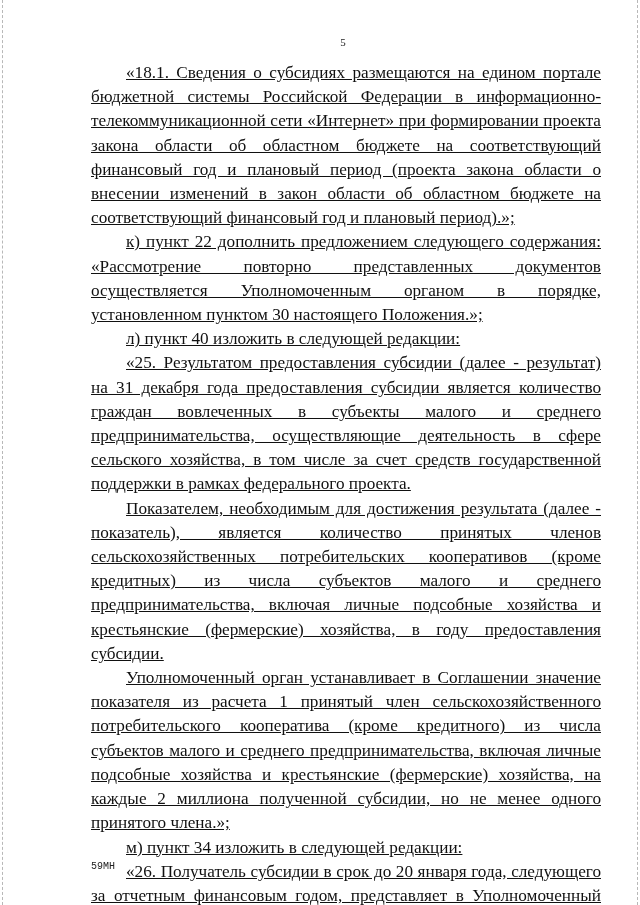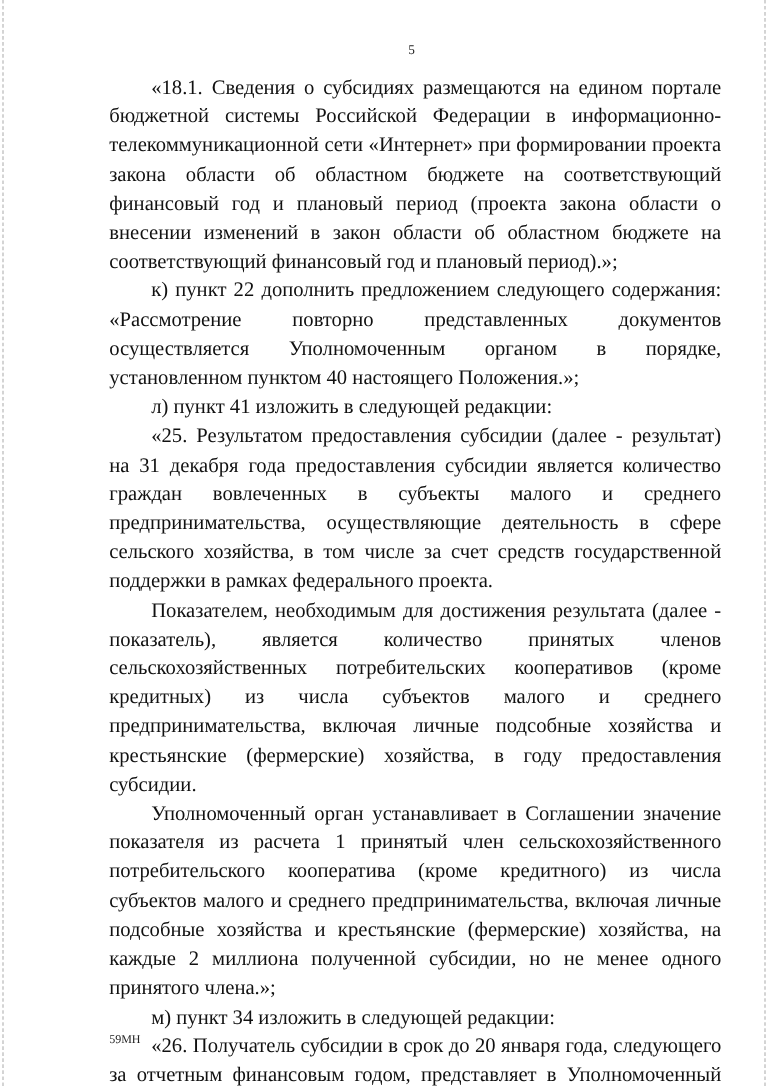--- a/index.html
+++ b/index.html
@@ -11,37 +11,37 @@
   }
   .page-number {
     position: absolute; left: 334px; top: 36px; width: 12px; text-align: center;
     font-family: "Liberation Serif", serif; font-size: 11px; color: #222;
   }
   .body-text {
     position: absolute; left: 88px; top: 61px; width: 510px;
     font-family: "Liberation Serif", serif; font-size: 17.2px; line-height: 24.2px;
     color: #111;
   }
-  .para { margin: 0; text-align: justify; text-align-last: left; }
+  .para { margin: 0; text-align: justify; text-align-last: left; text-decoration: underline; }
   .para.indent { text-indent: 35px; }
   .footer-code {
     position: absolute; left: 88px; top: 861px;
-    font-family: Liberation Serif, serif; font-size: 10px; color: #222;
+    font-family: Liberation Mono, monospace; font-size: 10px; color: #222;
   }
 </style>
 </head>
 <body>
 
 <div class="page">
   <div class="page-number">5</div>
 
   <div class="body-text">
     <p class="para indent">«18.1. Сведения о субсидиях размещаются на едином портале бюджетной системы Российской Федерации в информационно-телекоммуникационной сети «Интернет» при формировании проекта закона области об областном бюджете на соответствующий финансовый год и плановый период (проекта закона области о внесении изменений в закон области об областном бюджете на соответствующий финансовый год и плановый период).»;</p>
-    <p class="para indent">к)  пункт 22 дополнить предложением следующего содержания: «Рассмотрение повторно представленных документов осуществляется Уполномоченным органом в порядке, установленном пунктом 40 настоящего Положения.»;</p>
-    <p class="para indent">л) пункт 41 изложить в следующей редакции:</p>
+    <p class="para indent">к)  пункт 22 дополнить предложением следующего содержания: «Рассмотрение повторно представленных документов осуществляется Уполномоченным органом в порядке, установленном пунктом 30 настоящего Положения.»;</p>
+    <p class="para indent">л) пункт 40 изложить в следующей редакции:</p>
     <p class="para indent">«25. Результатом предоставления субсидии (далее - результат) на 31 декабря года предоставления субсидии является количество граждан вовлеченных в субъекты малого и среднего предпринимательства, осуществляющие деятельность в сфере сельского хозяйства, в том числе за счет средств государственной поддержки в рамках федерального проекта.</p>
     <p class="para indent">Показателем, необходимым для достижения результата (далее - показатель), является количество принятых членов сельскохозяйственных потребительских кооперативов (кроме кредитных) из числа субъектов малого и среднего предпринимательства, включая личные подсобные хозяйства и крестьянские (фермерские) хозяйства, в году предоставления субсидии.</p>
     <p class="para indent">Уполномоченный орган устанавливает в Соглашении значение показателя из расчета 1 принятый член сельскохозяйственного потребительского кооператива (кроме кредитного) из числа субъектов малого и среднего предпринимательства, включая личные подсобные хозяйства и крестьянские (фермерские) хозяйства, на каждые 2 миллиона полученной субсидии, но не менее одного принятого члена.»;</p>
     <p class="para indent">м) пункт 34 изложить в следующей редакции:</p>
     <p class="para indent">«26. Получатель субсидии в срок до 20 января года, следующего за отчетным финансовым годом, представляет в Уполномоченный орган:</p>
   </div>
 
   <div class="footer-code">59МН</div>
 </div>
 

